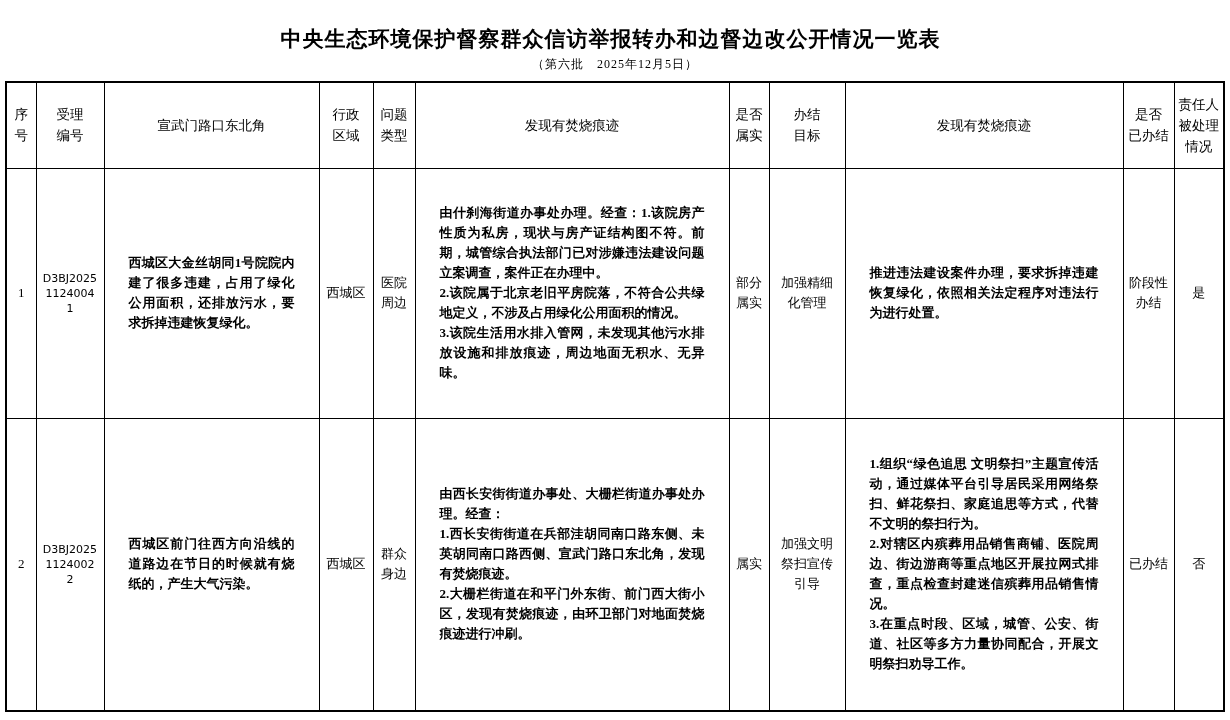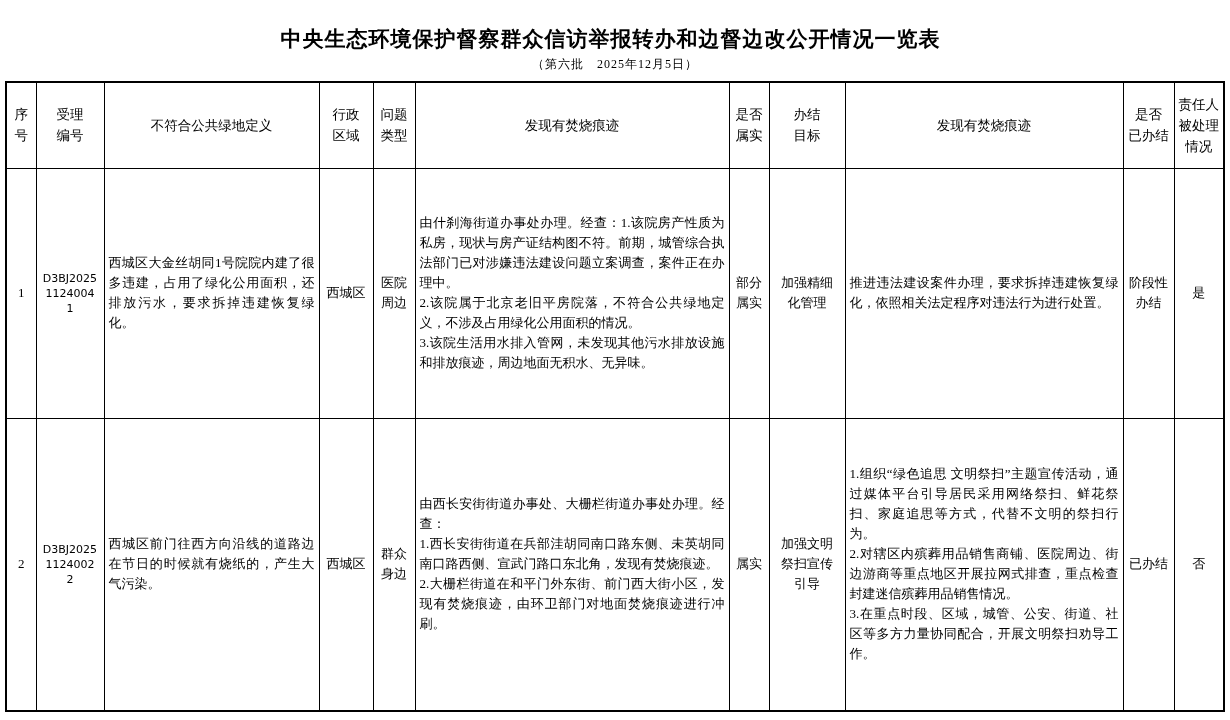--- a/index.html
+++ b/index.html
@@ -61,21 +61,22 @@
   col.col-investigation{width:314px;}
   col.col-is_true{width:40px;}
   col.col-goal{width:76px;}
   col.col-handling{width:278px;}
   col.col-is_closed{width:51px;}
   col.col-responsible{width:50px;}
   
   td.cell-problem, td.cell-investigation, td.cell-handling{
     text-align:justify;
     text-align-last:left;
-    padding:6px 4px;
+    padding:6px 24px;
+    font-weight:bold;
   }
   td.cell-acceptance_no{
     font-family:"DejaVu Sans","Liberation Sans",sans-serif;
     font-size:11px;
     line-height:15px;
     word-break:break-all;
     padding:4px 6px;
   }
   td.cell-goal{padding:2px 6px;}
 </style>
@@ -98,21 +99,21 @@
       <col class="col-handling">
       <col class="col-is_closed">
       <col class="col-responsible">
     </colgroup>
   <thead>
     <tr>
         <th>序
 号</th>
         <th>受理
 编号</th>
-        <th>不符合公共绿地定义</th>
+        <th>宣武门路口东北角</th>
         <th>行政
 区域</th>
         <th>问题
 类型</th>
         <th>发现有焚烧痕迹</th>
         <th>是否
 属实</th>
         <th>办结
 目标</th>
         <th>发现有焚烧痕迹</th>

